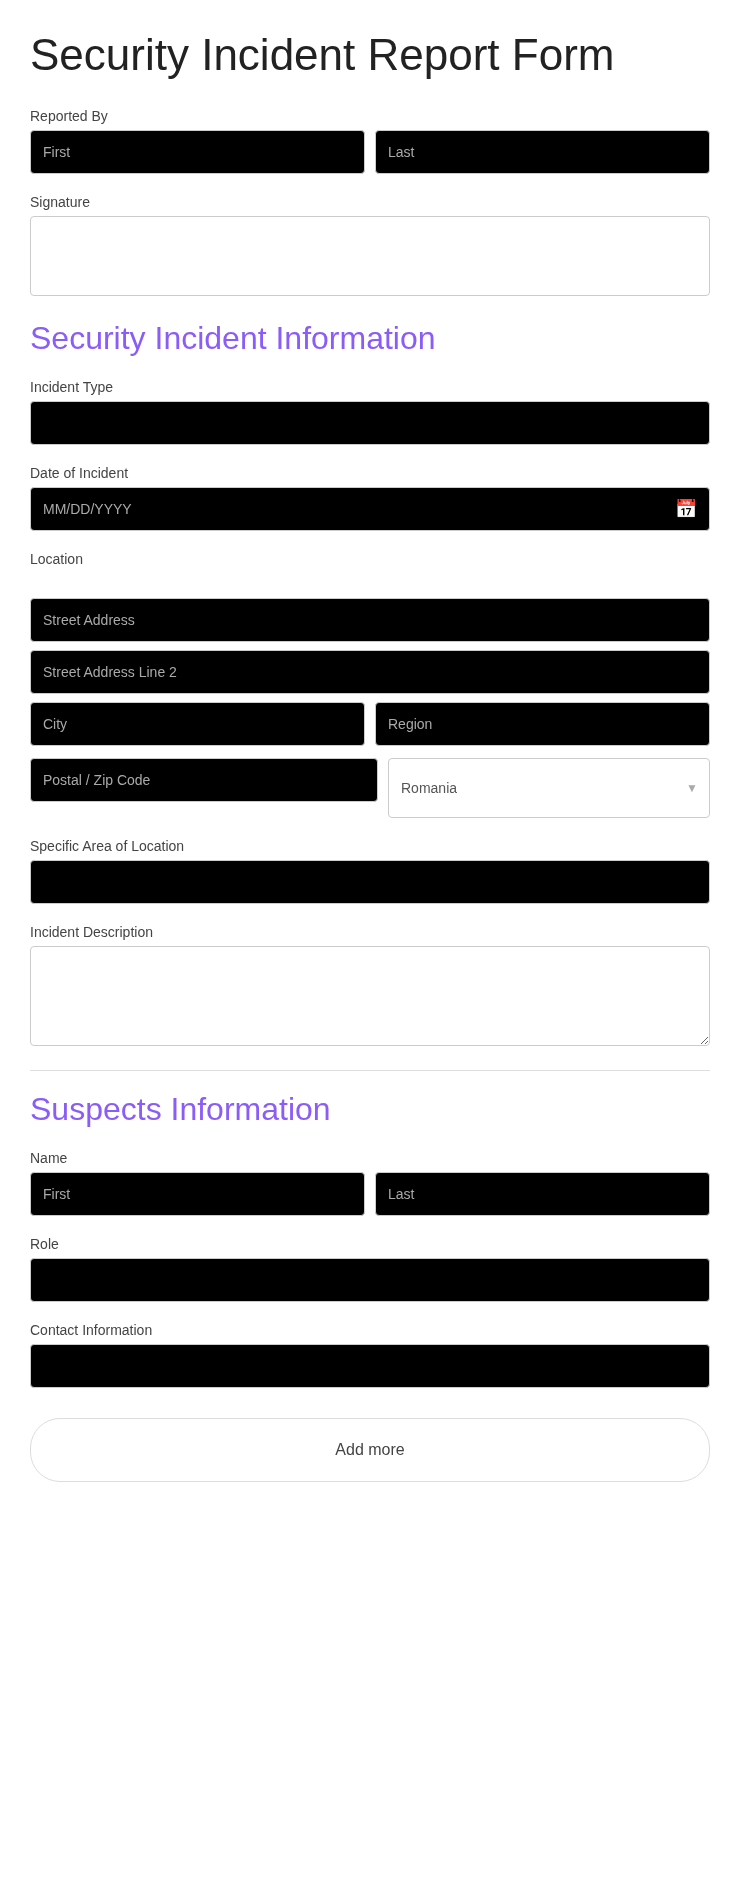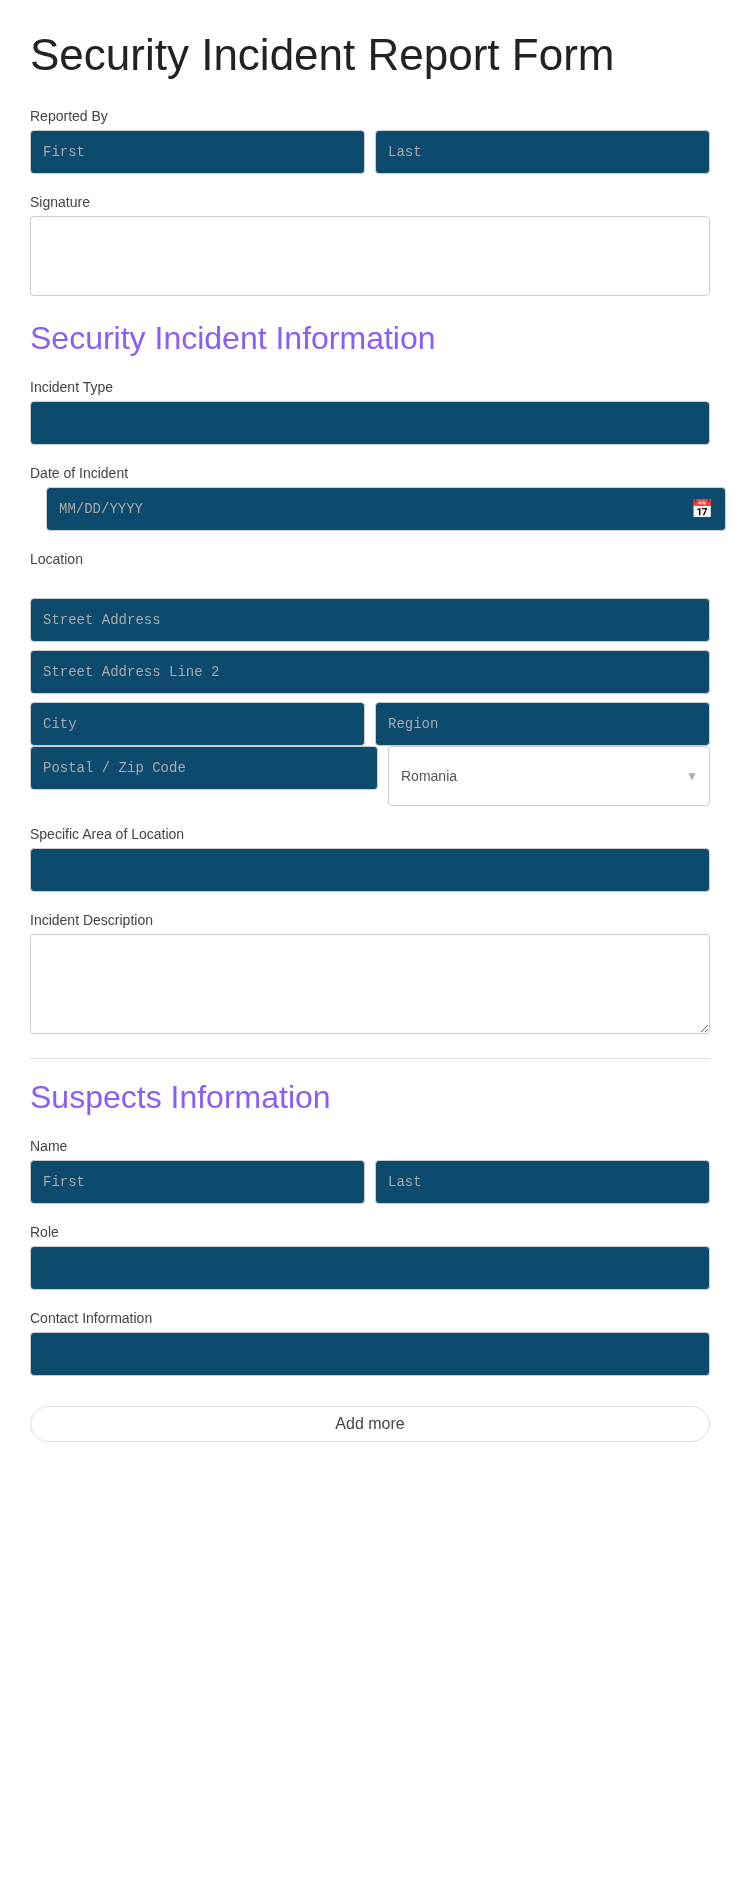--- a/index.html
+++ b/index.html
@@ -46,22 +46,21 @@
 
     .form-input {
       width: 100%;
       height: 44px;
       border: 1px solid #ccc;
       border-radius: 4px;
       padding: 0 12px;
       font-size: 14px;
       color: #999;
       outline: none;
-      background: #0c4a6e;
-      font-family: Liberation Mono, monospace;
+      background: #000000;
     }
 
     .form-input::placeholder {
       color: #aaa;
     }
 
     .signature-input {
       width: 100%;
       height: 80px;
       border: 1px solid #ccc;
@@ -79,21 +78,20 @@
       gap: 10px;
     }
 
     .row-two .form-input {
       flex: 1;
     }
 
     .date-wrapper {
       position: relative;
       width: 100%;
-      margin-left: 16px;
     }
 
     .date-wrapper .form-input {
       padding-right: 44px;
     }
 
     .date-icon {
       position: absolute;
       right: 12px;
       top: 50%;
@@ -151,21 +149,21 @@
       border-top: 1px solid #ddd;
       margin: 10px 0 20px 0;
     }
 
     .section-title-row {
       margin-bottom: 20px;
     }
 
     .add-more-btn {
       width: 100%;
-      height: 36px;
+      height: 64px;
       border: 1px solid #ddd;
       border-radius: 30px;
       background: #fff;
       font-size: 16px;
       color: #444;
       cursor: pointer;
       margin-top: 10px;
     }
   </style>
 </head>
@@ -209,21 +207,21 @@
     <input type="text" class="form-input" placeholder="MM/DD/YYYY" style="">
     <span class="date-icon">📅</span>
   </div>
 </div>
 
 
 <div class="field-group">
   <label class="field-label">Location</label>
   <input type="text" class="form-input" style="margin-bottom: 8px; margin-top: 25px;" placeholder="Street Address">
   <input type="text" class="form-input" style="margin-bottom: 8px;" placeholder="Street Address Line 2">
-  <div class="row-two" style="margin-bottom: 0;">
+  <div class="row-two" style="margin-bottom: 12px;">
     <input type="text" class="form-input" placeholder="City" style="">
     <input type="text" class="form-input" placeholder="Region" style="">
   </div>
   <div class="row-two">
     <input type="text" class="form-input" placeholder="Postal / Zip Code" style="">
     <div class="select-wrapper">
       <select>
         <option value="Romania">Romania</option>
         <option value="United States">United States</option>
         <option value="United Kingdom">United Kingdom</option>

